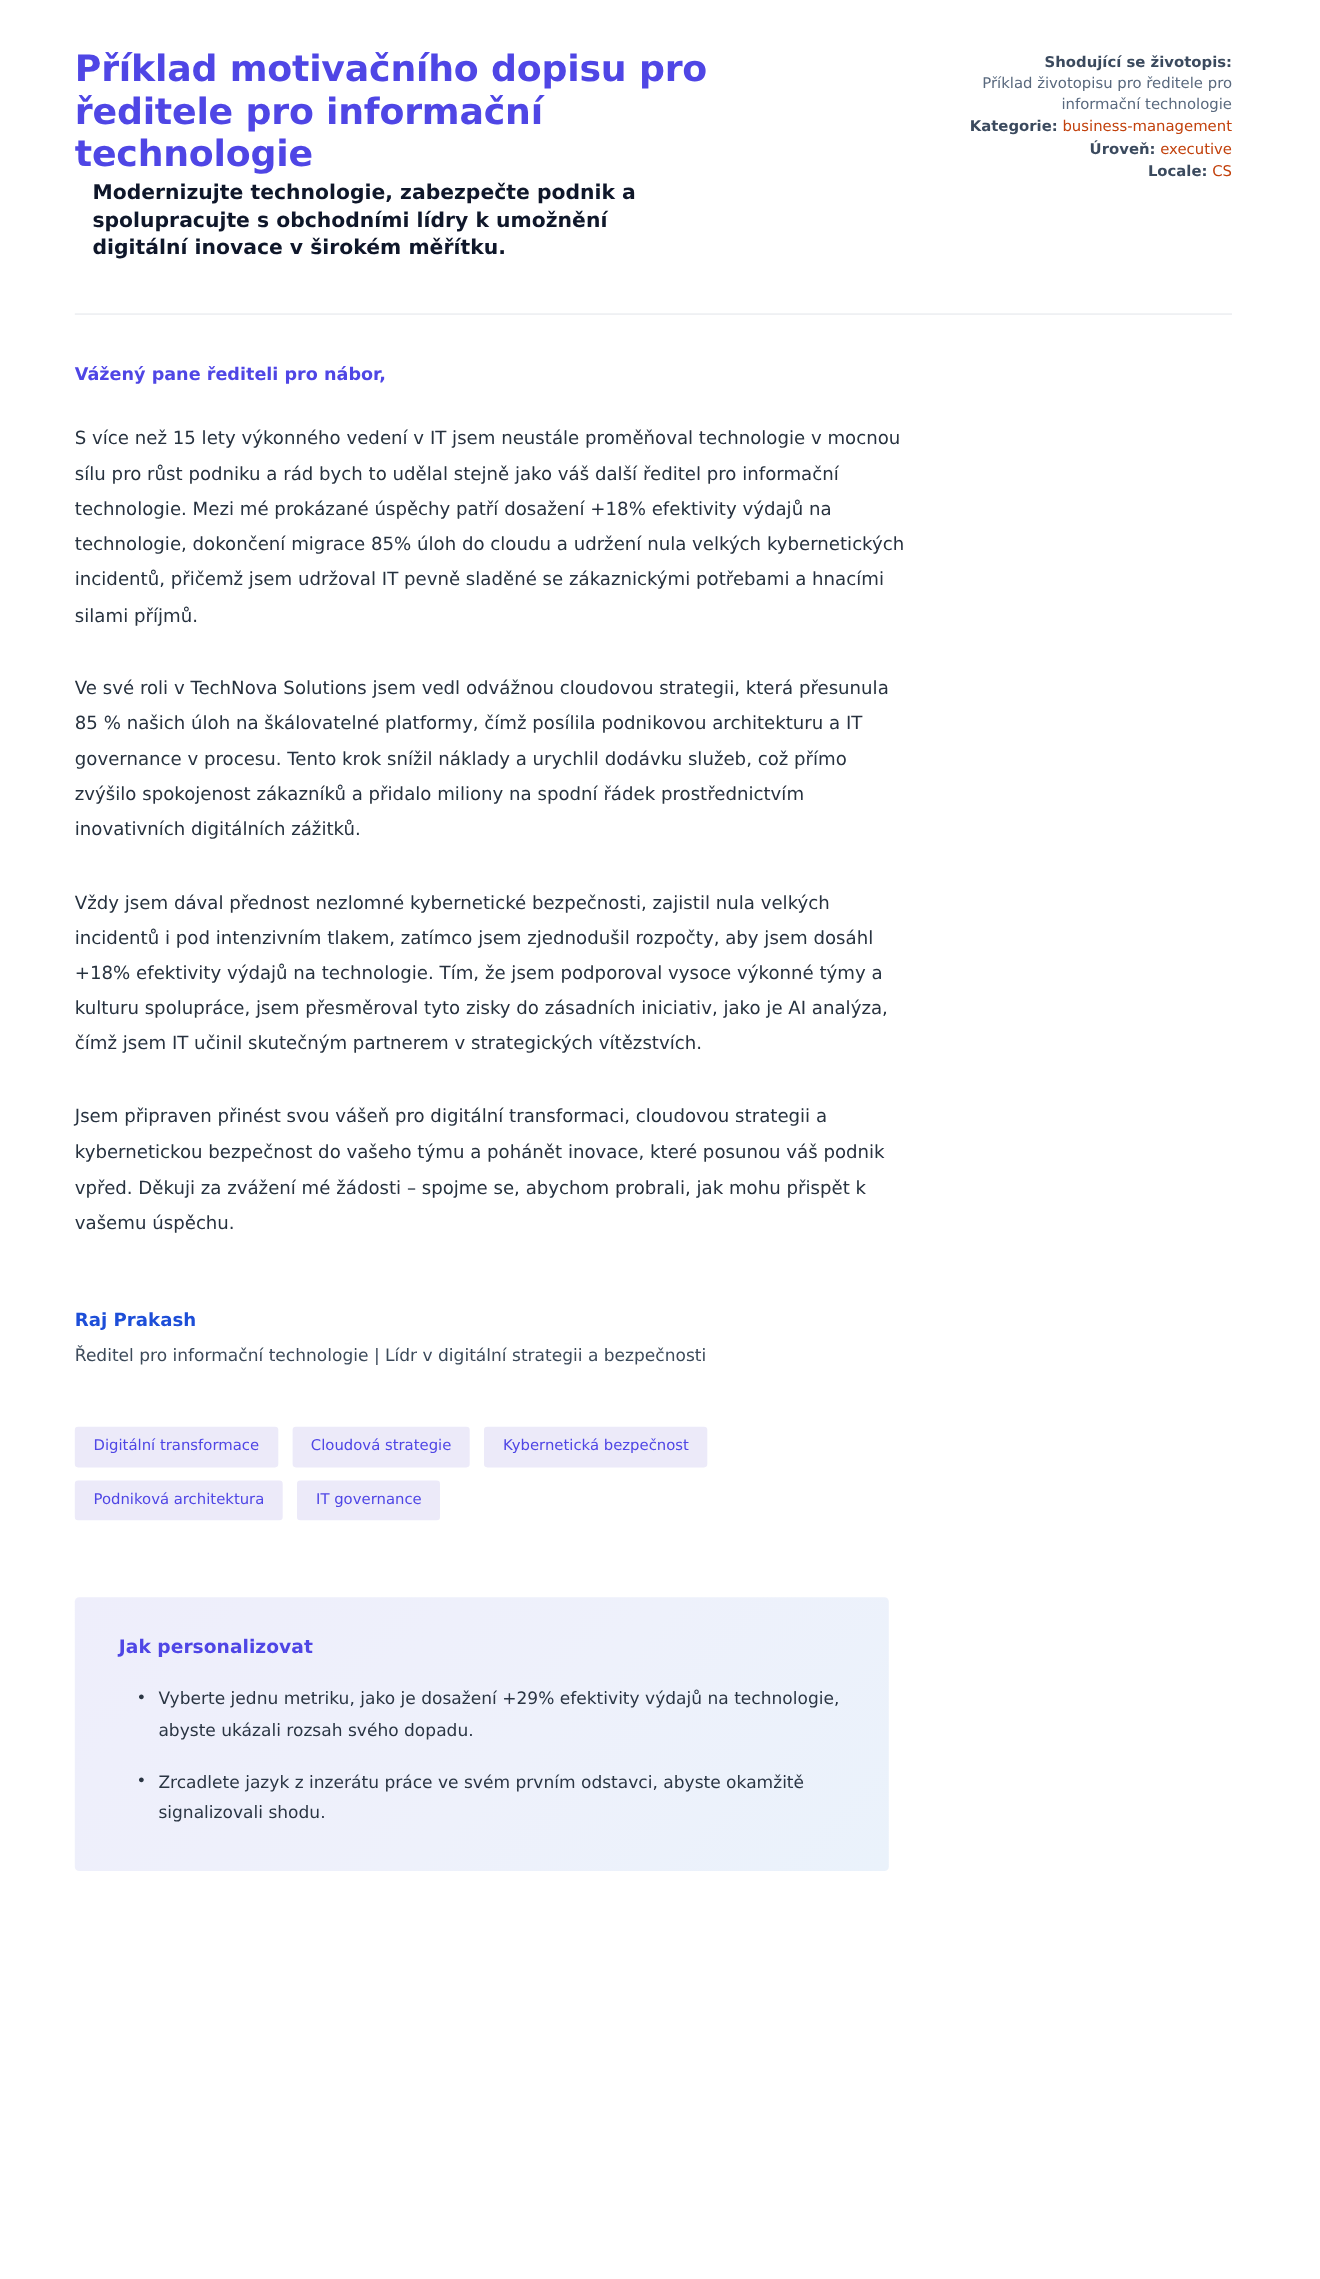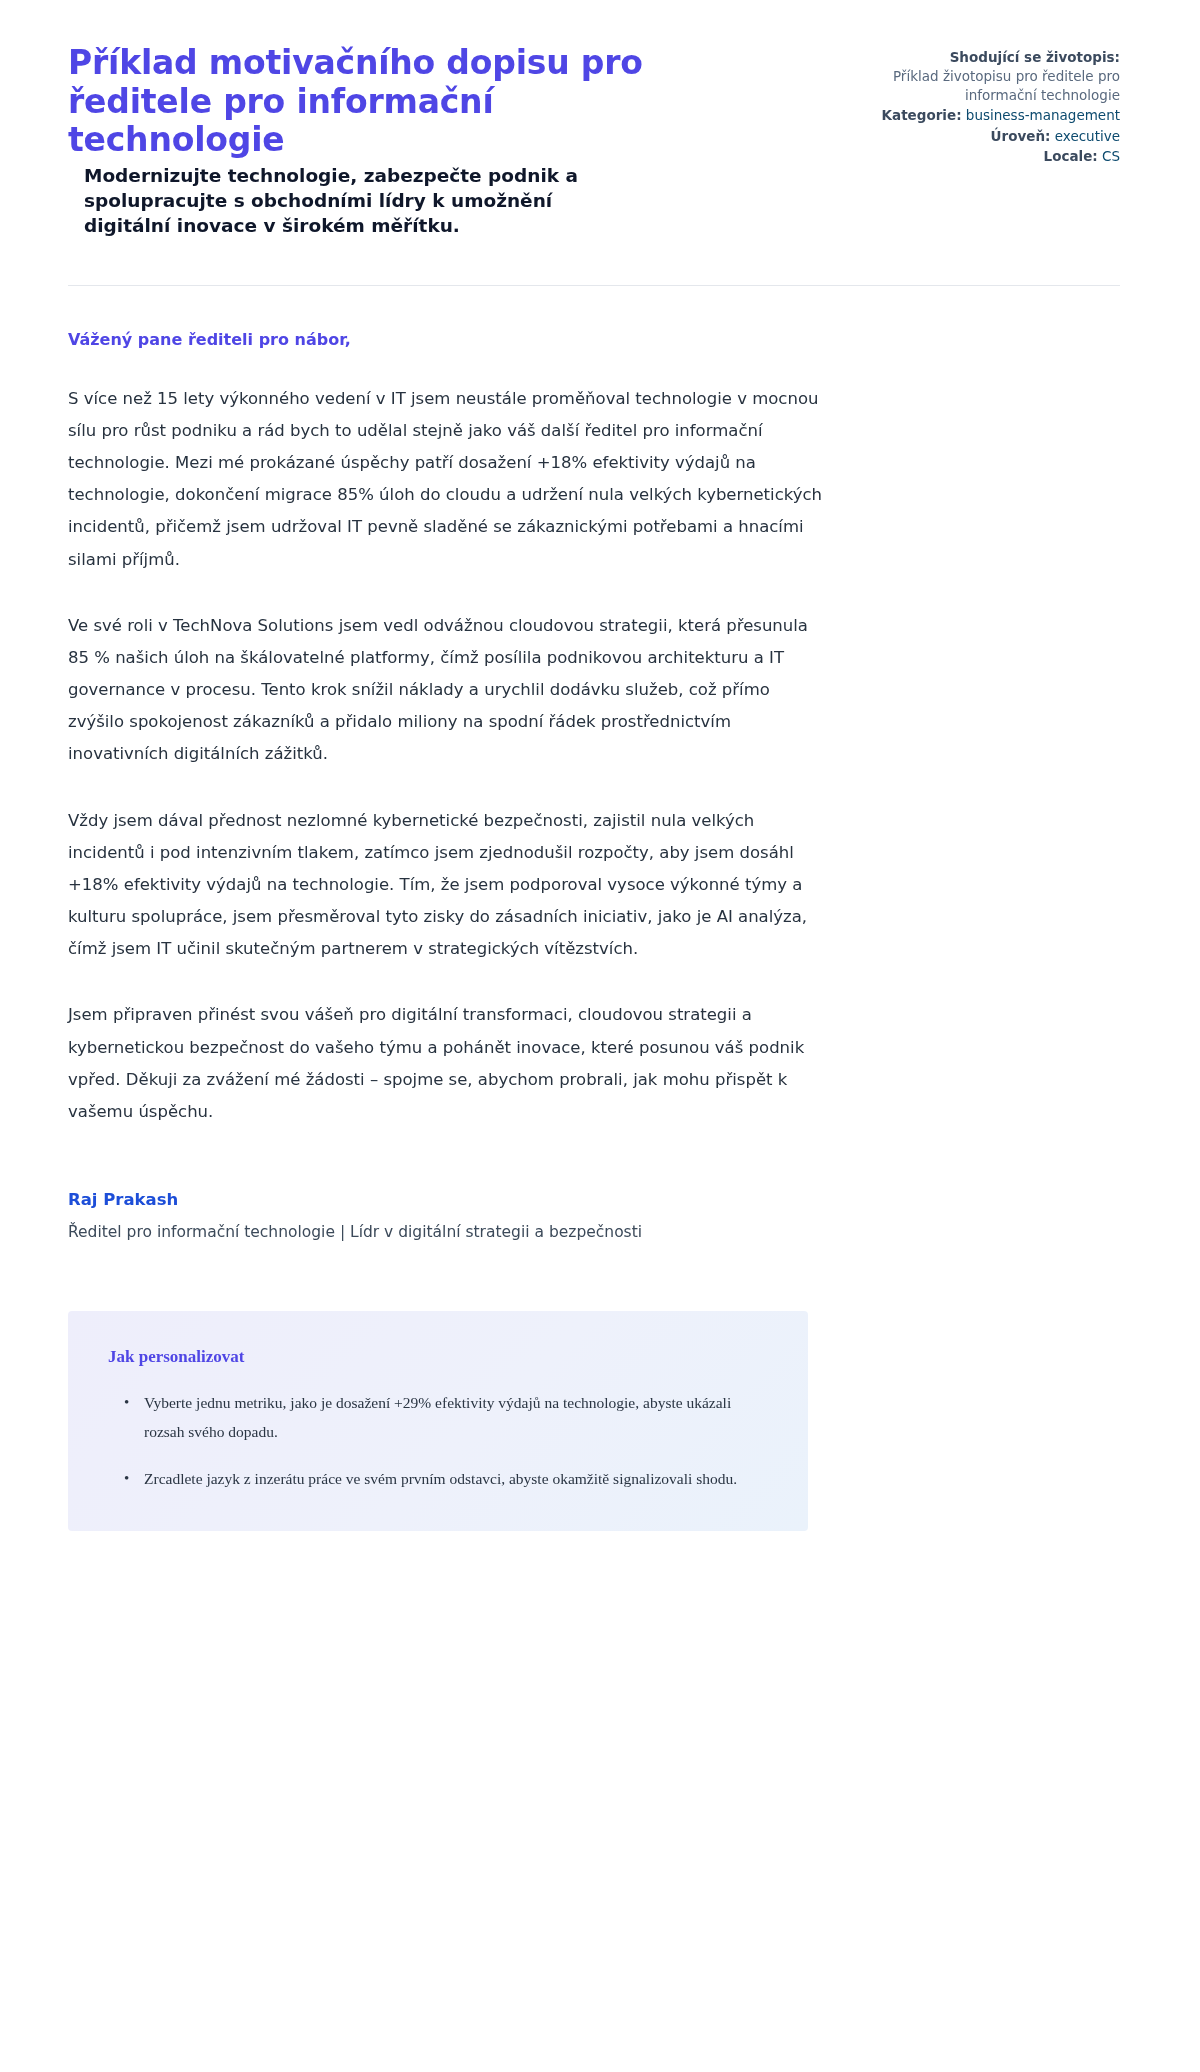--- a/index.html
+++ b/index.html
@@ -55,21 +55,21 @@
     font-size: 13.5px;
     line-height: 1.42;
     color: #50637c;
     padding-top: 4px;
   }
   .meta-row { margin-bottom: 1px; }
   .meta-label {
     font-weight: 700;
     color: #3b4a5e;
   }
-  .meta-value { color: #0c4a6e; }
+  .meta-value { color: #c2410c; }
   .meta-resume-value {
     display: block;
     color: #59697e;
   }
 
   .divider {
     border: 0;
     border-top: 1px solid #e4e7ec;
     margin: 46px 0 0 0;
   }
@@ -127,21 +127,20 @@
   }
 
   
   .callout {
     margin-top: 70px;
     background: linear-gradient(135deg, #eeeefb 0%, #eef1fb 55%, #eaf2fb 100%);
     border-radius: 4px;
     padding: 36px 40px 38px 40px;
     max-width: 740px;
     box-sizing: border-box;
-    font-family: Liberation Serif, serif;
   }
   .callout-title {
     font-size: 17px;
     font-weight: 700;
     color: #4f46e5;
     margin: 0 0 22px 0;
   }
   .callout-list {
     margin: 0;
     padding-left: 22px;
@@ -209,20 +208,27 @@
     <p class="para">Vždy jsem dával přednost nezlomné kybernetické bezpečnosti, zajistil nula velkých incidentů i pod intenzivním tlakem, zatímco jsem zjednodušil rozpočty, aby jsem dosáhl +18% efektivity výdajů na technologie. Tím, že jsem podporoval vysoce výkonné týmy a kulturu spolupráce, jsem přesměroval tyto zisky do zásadních iniciativ, jako je AI analýza, čímž jsem IT učinil skutečným partnerem v strategických vítězstvích.</p>
     <p class="para">Jsem připraven přinést svou vášeň pro digitální transformaci, cloudovou strategii a kybernetickou bezpečnost do vašeho týmu a pohánět inovace, které posunou váš podnik vpřed. Děkuji za zvážení mé žádosti – spojme se, abychom probrali, jak mohu přispět k vašemu úspěchu.</p>
 
     <div class="signature">
       <div class="sig-name">Raj Prakash</div>
       <div class="sig-title">Ředitel pro informační technologie | Lídr v digitální strategii a bezpečnosti</div>
     </div>
 
   </div>
 
+  <div class="tags">
+    <span class="tag">Digitální transformace</span>
+    <span class="tag">Cloudová strategie</span>
+    <span class="tag">Kybernetická bezpečnost</span>
+    <span class="tag">Podniková architektura</span>
+    <span class="tag">IT governance</span>
+  </div>
 
   <div class="callout">
     <div class="callout-title">Jak personalizovat</div>
     <ul class="callout-list">
       <li>Vyberte jednu metriku, jako je dosažení +29% efektivity výdajů na technologie, abyste ukázali rozsah svého dopadu.</li>
       <li>Zrcadlete jazyk z inzerátu práce ve svém prvním odstavci, abyste okamžitě signalizovali shodu.</li>
     </ul>
   </div>
 
 </div>

